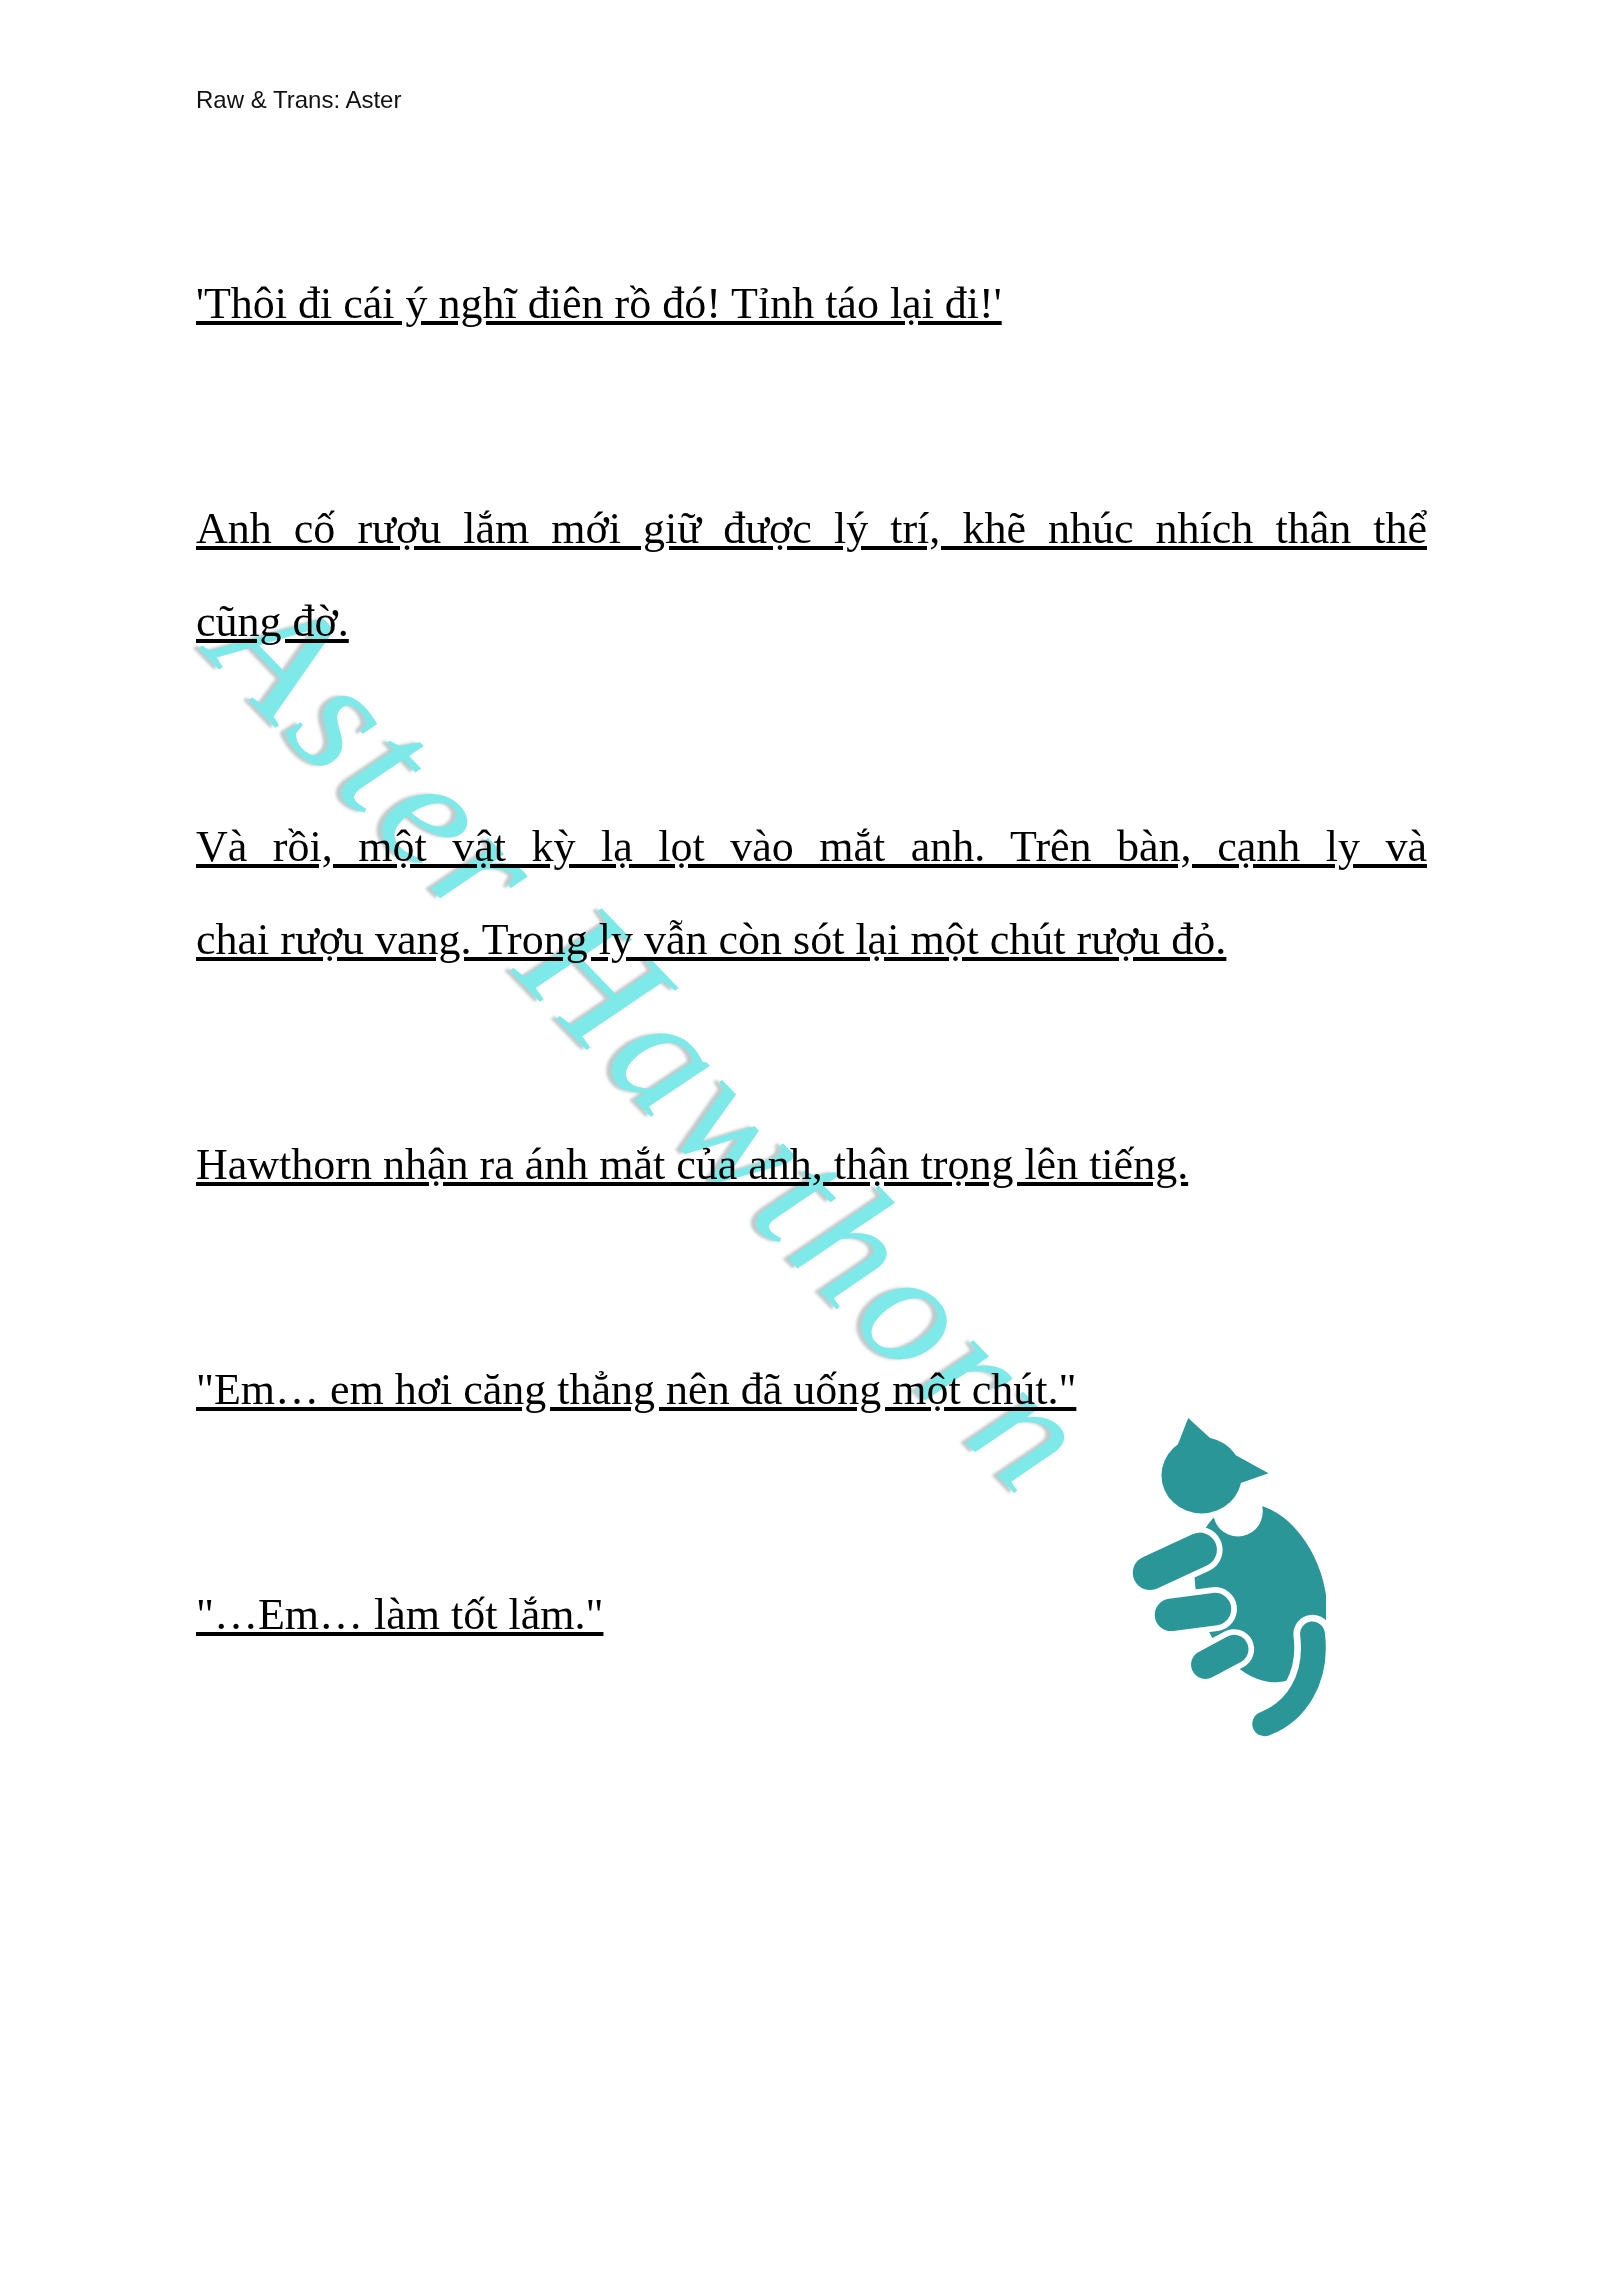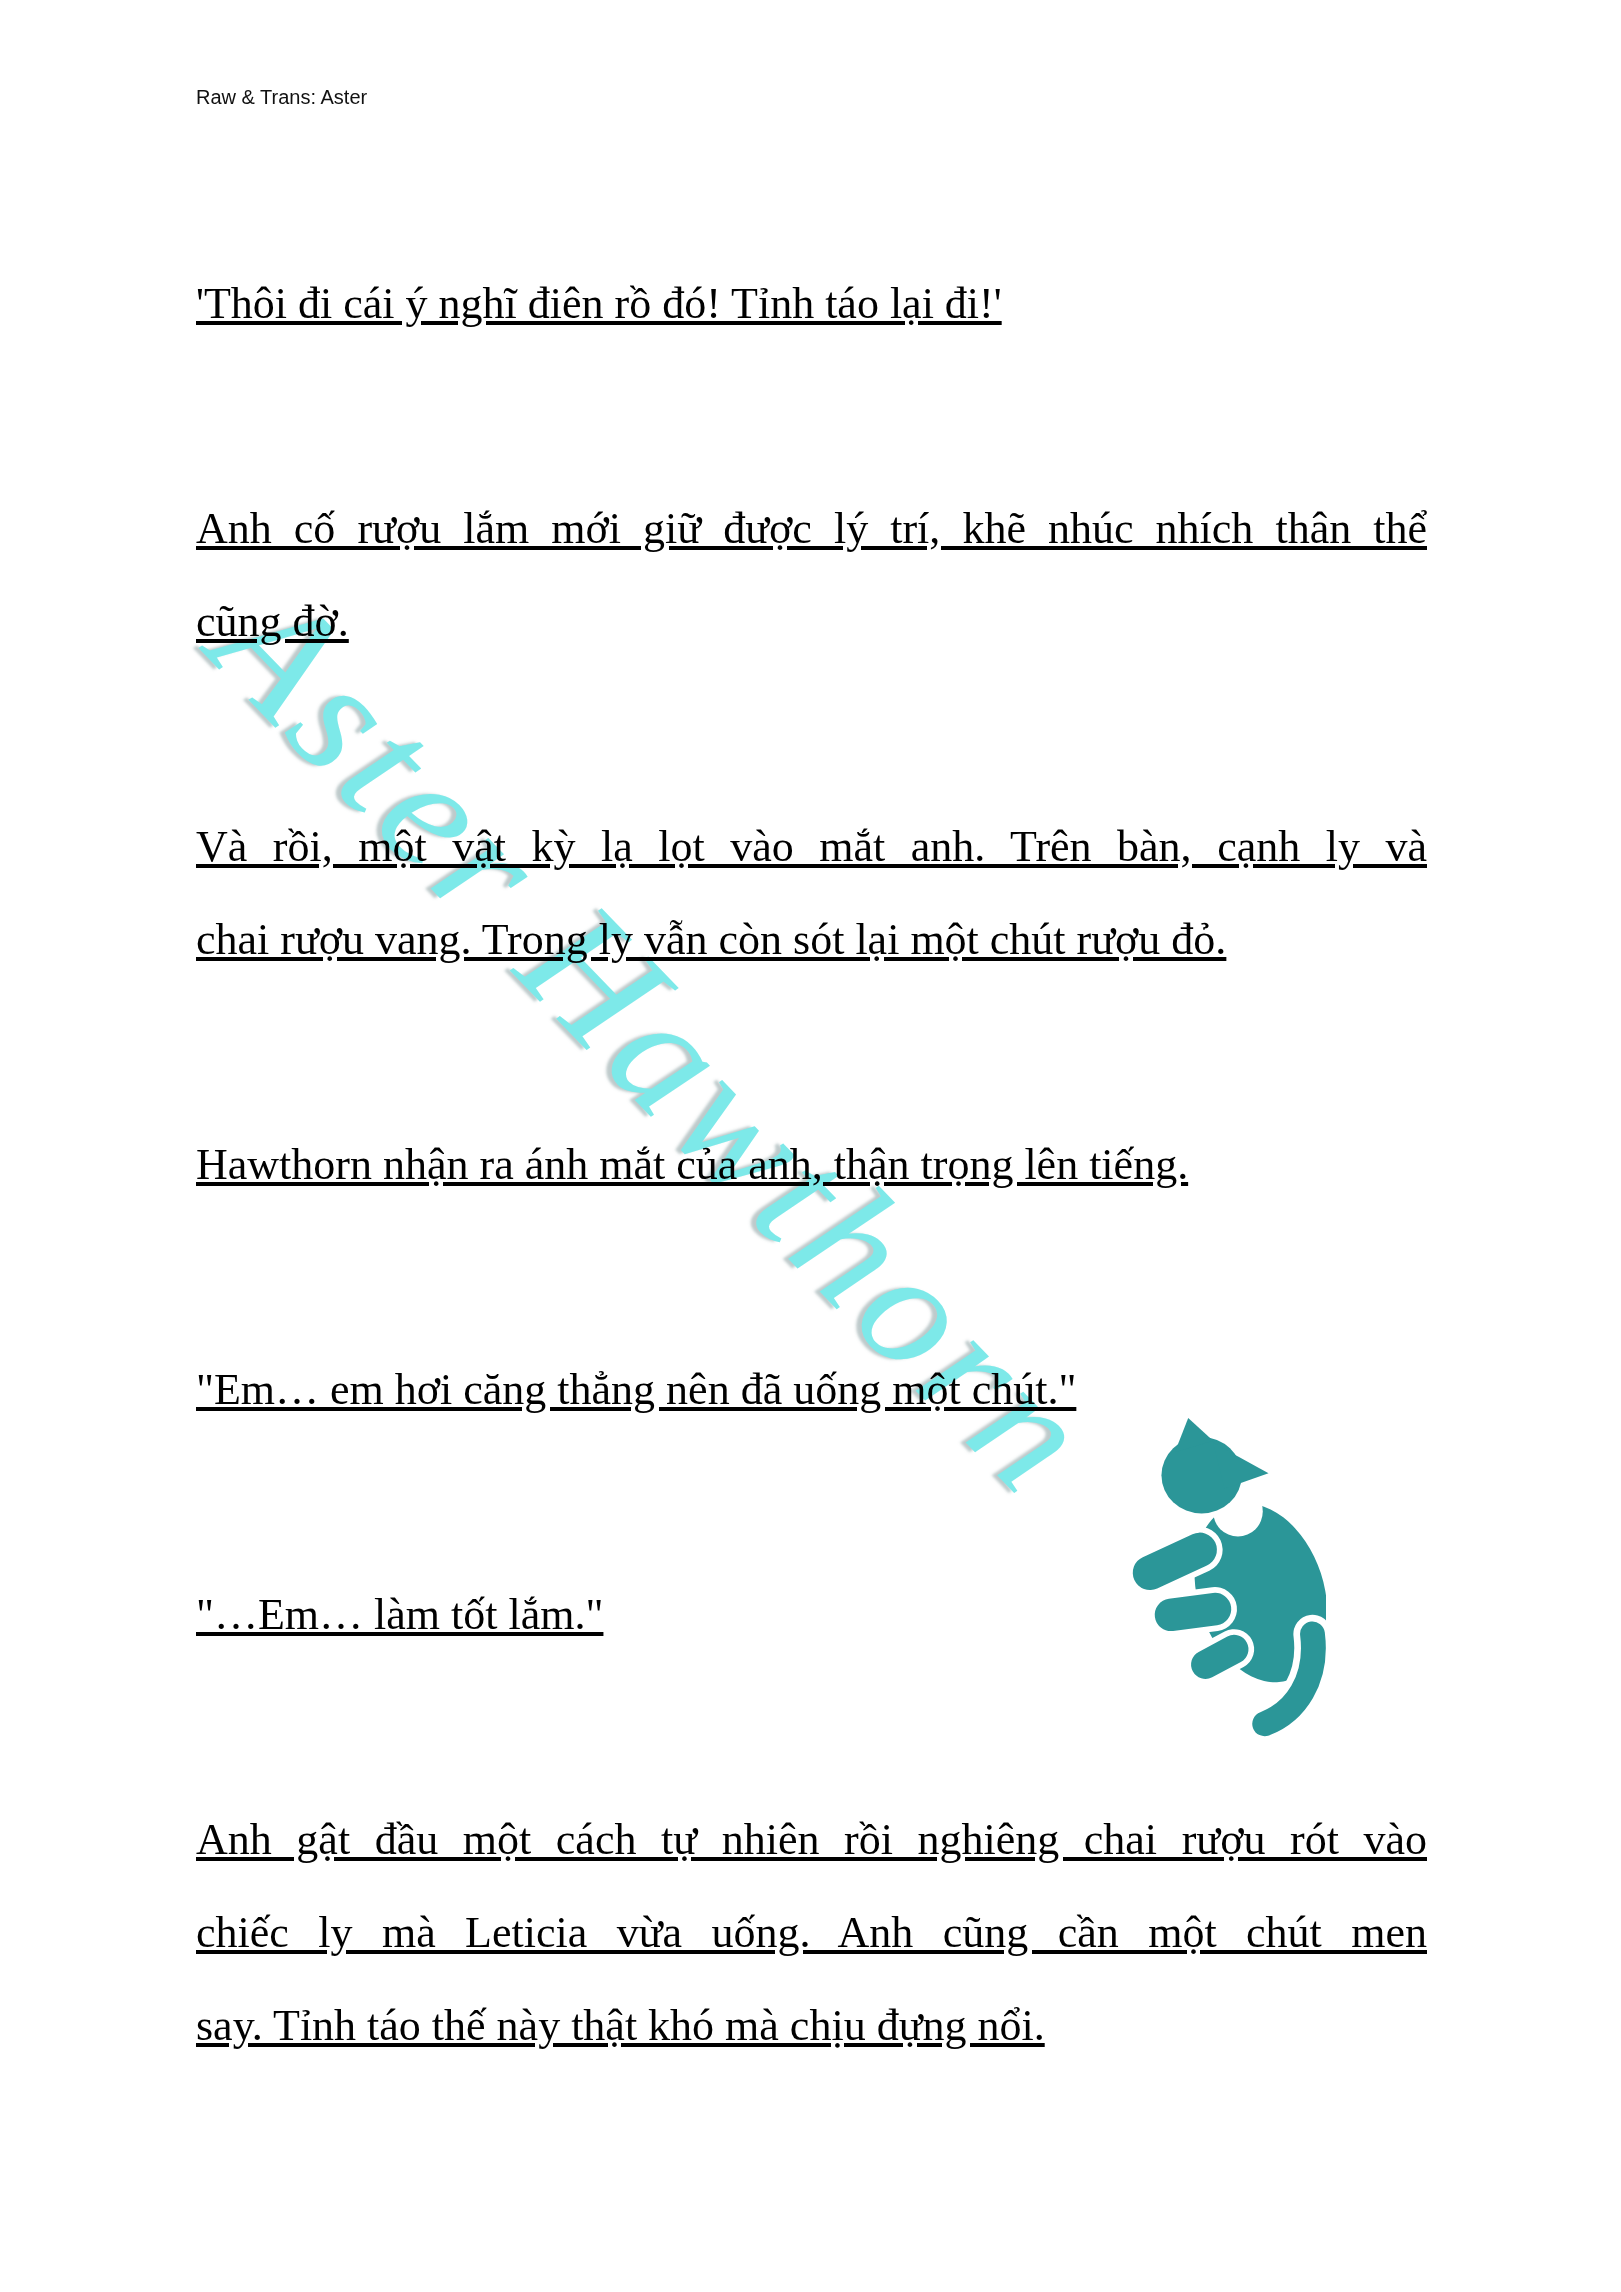--- a/index.html
+++ b/index.html
@@ -9,21 +9,21 @@
     background:#ffffff;
     overflow:hidden;
     margin:0 auto;
     font-family:"Liberation Serif","DejaVu Serif",serif;
     color:#000;
   }
   .credit{
     position:absolute;
     left:196px;top:86px;
     font-family:"Liberation Sans","DejaVu Sans",sans-serif;
-    font-size:20px;
+    font-size:24px;
     color:#111;
     z-index:2;
     white-space:nowrap;
   }
   .watermark{
     position:absolute;
     left:314px;top:549px;
     font-size:167px;
     font-style:italic;
     letter-spacing:7.8px;
@@ -112,21 +112,16 @@
     </div>
 
     <div class="para">
       <div class="line">"Em… em hơi căng thẳng nên đã uống một chút."</div>
     </div>
 
     <div class="para">
       <div class="line">"…Em… làm tốt lắm."</div>
     </div>
 
-    <div class="para">
-      <div class="line just">Anh gật đầu một cách tự nhiên rồi nghiêng chai rượu rót vào</div>
-      <div class="line just">chiếc ly mà Leticia vừa uống. Anh cũng cần một chút men</div>
-      <div class="line">say. Tỉnh táo thế này thật khó mà chịu đựng nổi.</div>
-    </div>
 
   </div>
 </div>
 
 
 </body></html>

